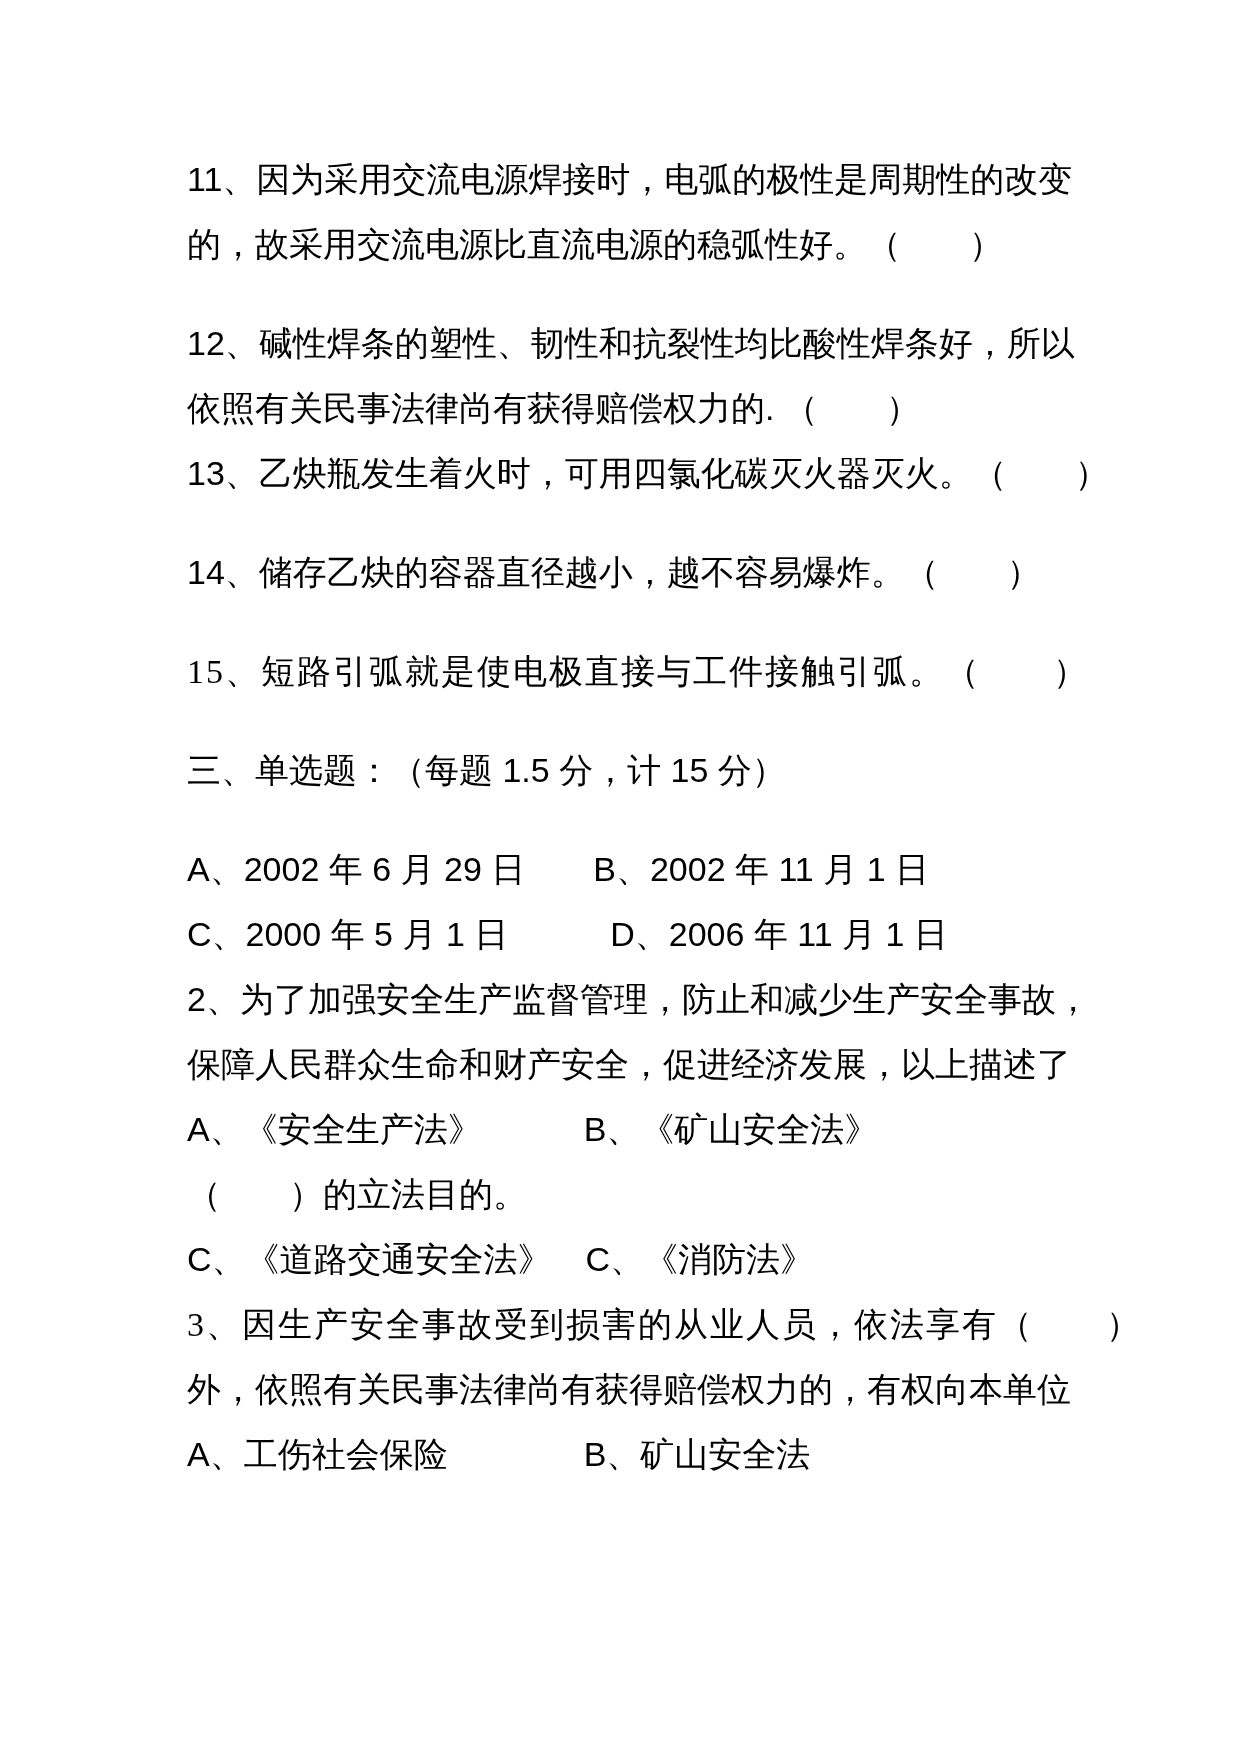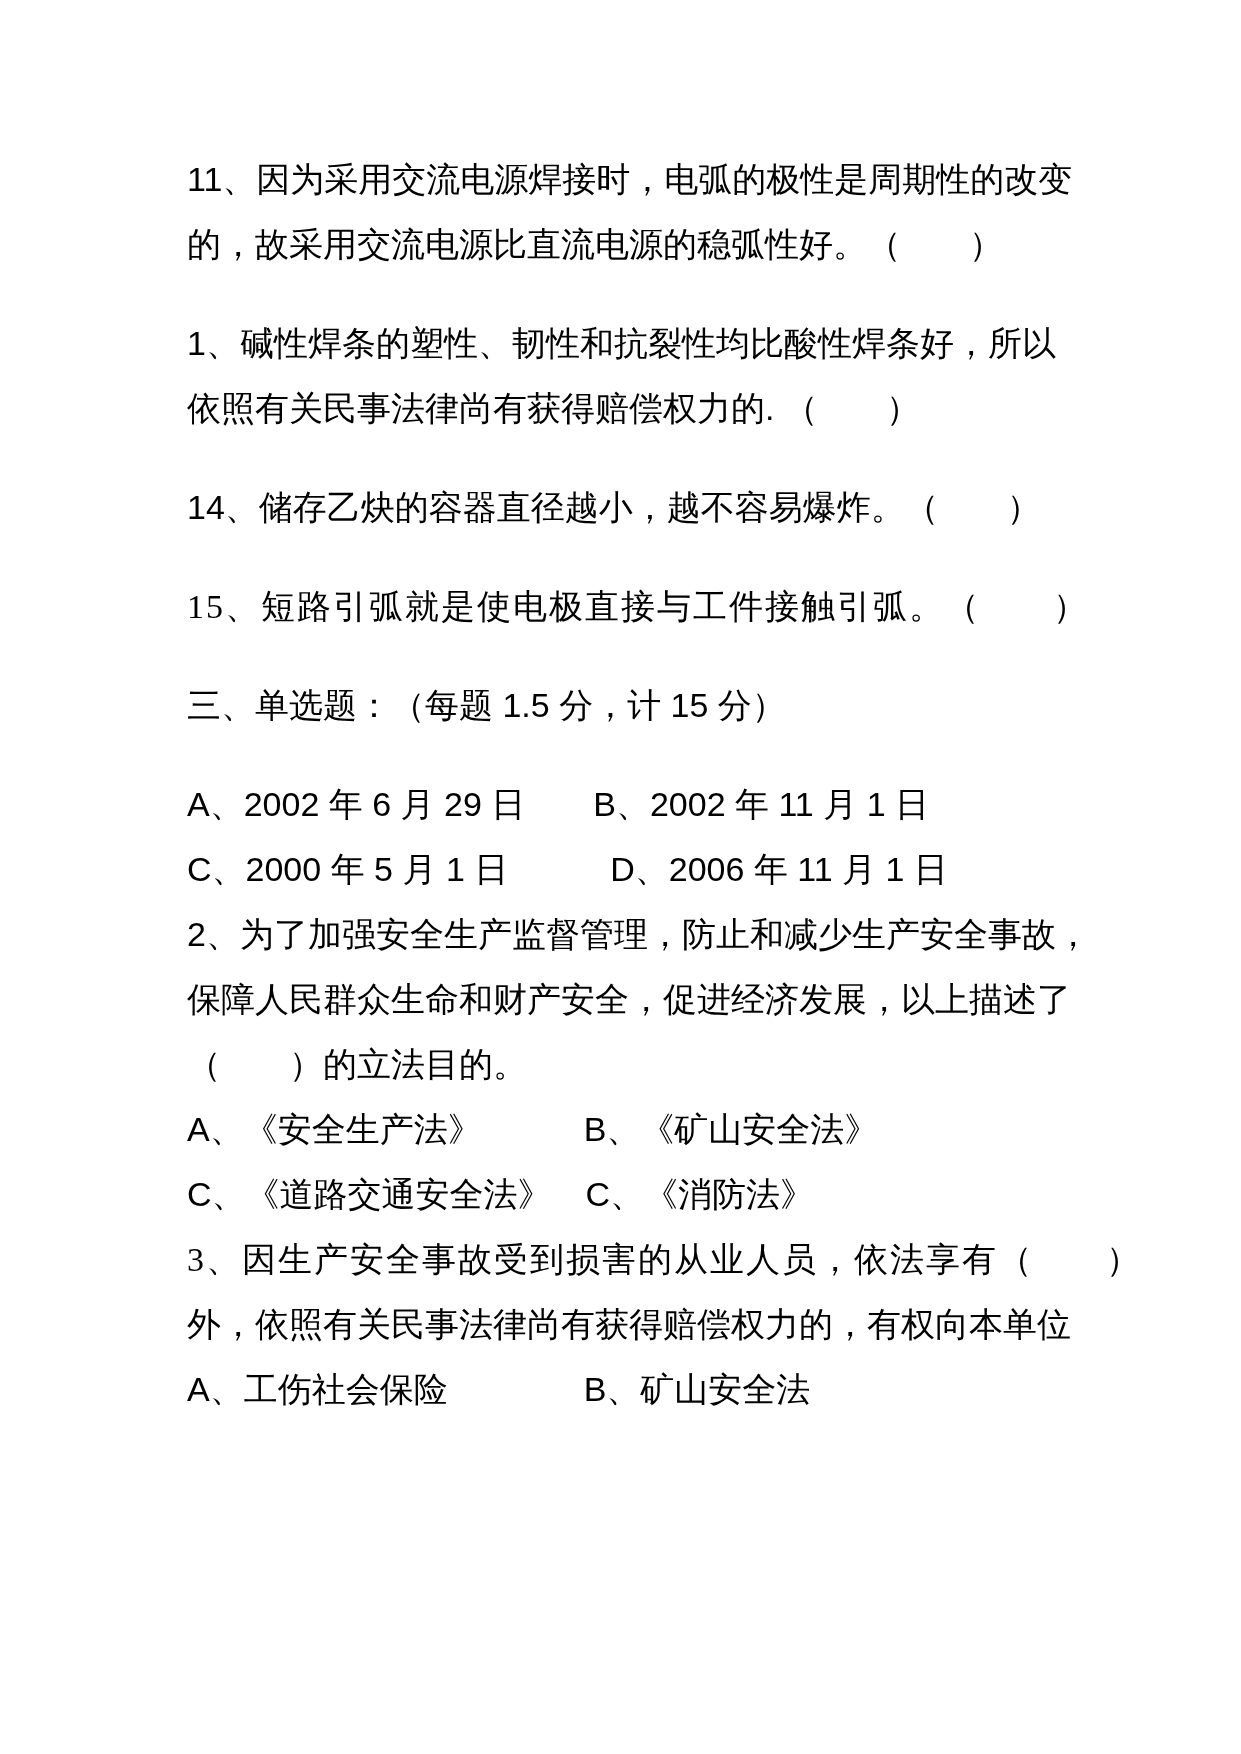--- a/index.html
+++ b/index.html
@@ -38,39 +38,40 @@
 </style>
 </head>
 <body>
 
 <div class="page">
   <div class="content">
 
     <p class="line">11、因为采用交流电源焊接时，电弧的极性是周期性的改变</p>
     <p class="line">的，故采用交流电源比直流电源的稳弧性好。（　　）</p>
 
-    <p class="line gap">1、碱性焊条的塑性、韧性和抗裂性均比酸性焊条好，所以</p>
+    <p class="line gap">12、碱性焊条的塑性、韧性和抗裂性均比酸性焊条好，所以</p>
     <p class="line">依照有关民事法律尚有获得赔偿权力的. （　　）</p>
 
+    <p class="line">13、乙炔瓶发生着火时，可用四氯化碳灭火器灭火。（　　）</p>
 
     <p class="line gap">14、储存乙炔的容器直径越小，越不容易爆炸。（　　）</p>
 
     <p class="line gap spread">15、短路引弧就是使电极直接与工件接触引弧。（　　）</p>
 
     <p class="line gap">三、单选题：（每题 1.5 分，计 15 分）</p>
 
 
     <p class="line gap">A、2002 年 6 月 29 日　　B、2002 年 11 月 1 日</p>
     <p class="line">C、2000 年 5 月 1 日　　　D、2006 年 11 月 1 日</p>
 
     <p class="line">2、为了加强安全生产监督管理，防止和减少生产安全事故，</p>
     <p class="line">保障人民群众生命和财产安全，促进经济发展，以上描述了</p>
+    <p class="line">A、《安全生产法》　　　B、《矿山安全法》</p>
+
     <p class="line">（　　）的立法目的。</p>
-
-    <p class="line">A、《安全生产法》　　　B、《矿山安全法》</p>
     <p class="line">C、《道路交通安全法》　C、《消防法》</p>
 
     <p class="line spread">3、因生产安全事故受到损害的从业人员，依法享有（　　）</p>
     <p class="line">外，依照有关民事法律尚有获得赔偿权力的，有权向本单位</p>
 
     <p class="line">A、工伤社会保险　　　　B、矿山安全法</p>
 
   </div>
 </div>
 

